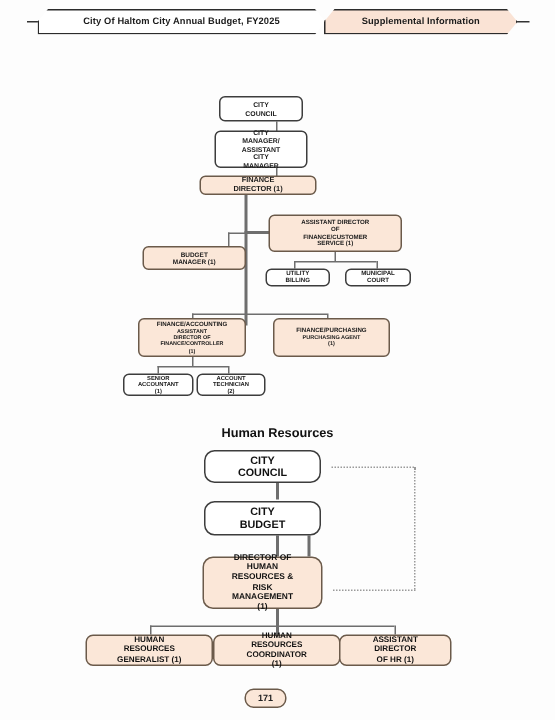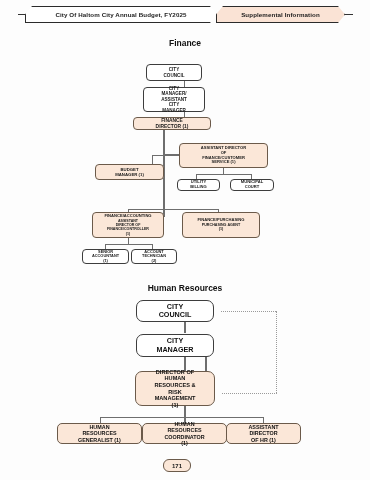--- a/index.html
+++ b/index.html
@@ -104,21 +104,20 @@
   <div class="tick-r"></div>
   <div class="banner">
     <div class="chev chev-a">
       <span>City Of Haltom City Annual Budget, FY2025</span>
     </div>
     <div class="chev chev-b">
       <span>Supplemental Information</span>
     </div>
   </div>
 
-  <div class="sec-title" style="top:38px;">Finance</div>
 
   <div class="ln v" style="left:184px;top:81px;height:11px;"></div>
   <div class="ln v" style="left:184px;top:112px;height:6px;"></div>
 
   <div class="ln v" style="left:163px;top:130px;height:87px;width:2px;"></div>
 
   <div class="ln h" style="left:163px;top:154px;width:33px;height:2px;"></div>
 
   <div class="ln h" style="left:152px;top:172px;width:12px;"></div>
   <div class="ln v" style="left:152px;top:155px;height:18px;"></div>
@@ -203,21 +202,21 @@
 
   <div class="dot" style="left:221px;top:311px;width:55px;"></div>
   <div class="dotv" style="left:276px;top:311px;height:82px;"></div>
   <div class="dot" style="left:222px;top:393px;width:55px;"></div>
 
   <div class="box white" style="left:136px;top:300px;width:78px;height:22px;font-size:7.2px;font-weight:bold;color:#111;border-radius:7px;">
     <span>CITY COUNCIL</span>
   </div>
 
   <div class="box white" style="left:136px;top:334px;width:78px;height:23px;font-size:7.2px;font-weight:bold;color:#111;border-radius:7px;">
-    <span>CITY MANAGER</span>
+    <span>CITY BUDGET</span>
   </div>
 
   <div class="box peach" style="left:135px;top:371px;width:80px;height:35px;font-size:5.6px;font-weight:bold;color:#111;flex-direction:column;border-radius:7px;">
     <span class="l1">DIRECTOR OF HUMAN</span>
     <span class="l2">RESOURCES &amp; RISK</span>
     <span class="l2">MANAGEMENT (1)</span>
   </div>
 
   <div class="box peach" style="left:57px;top:423px;width:85px;height:21px;font-size:5.4px;font-weight:bold;color:#111;flex-direction:column;border-radius:5px;">
     <span class="l1">HUMAN RESOURCES</span>

